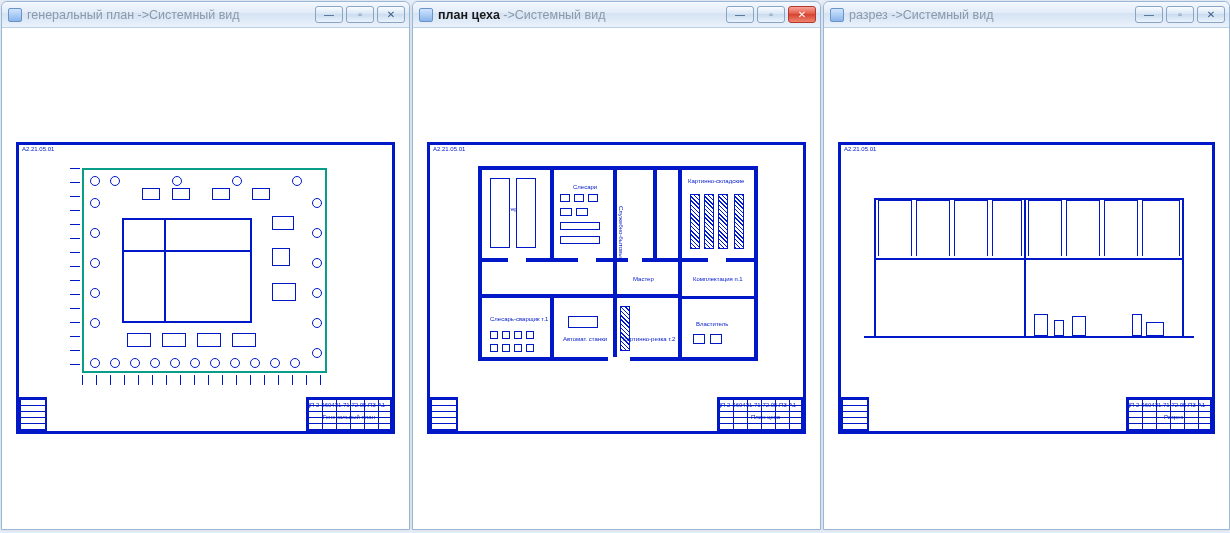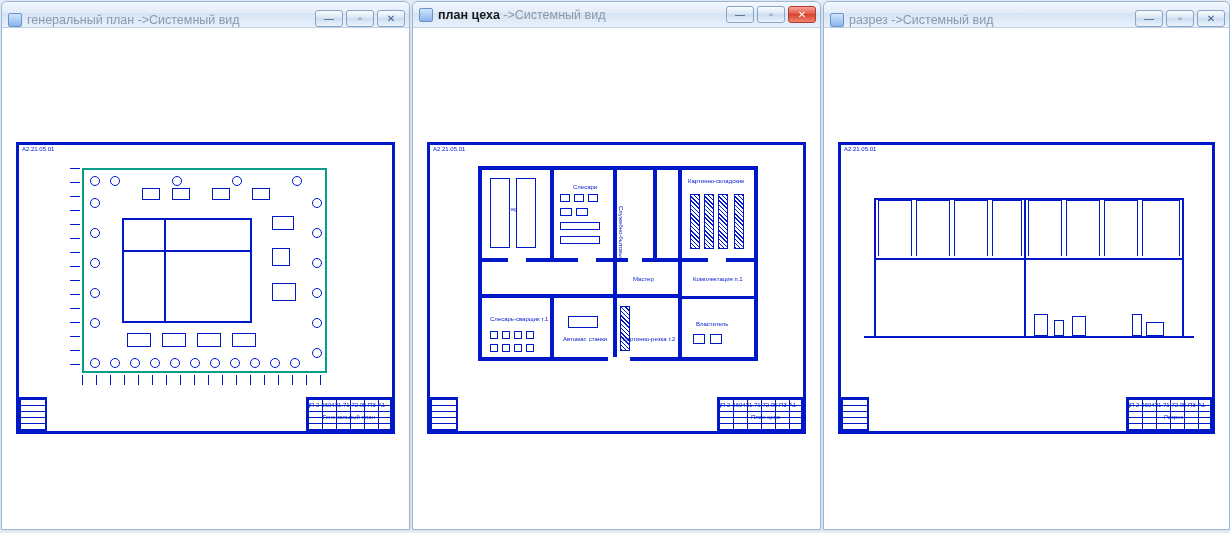--- a/index.html
+++ b/index.html
@@ -28,21 +28,21 @@
   }
   .titlebar {
     height: 26px;
     display: flex;
     align-items: center;
     padding: 0 4px 0 6px;
     background: linear-gradient(#f4f8ff, #e1ebf7 45%, #d5e3f3 46%, #eaf2fc);
     border-bottom: 1px solid #bcd0e6;
     border-radius: 6px 6px 0 0;
   }
-  .titlebar.inactive { color: #8a99ab; align-items: flex-end; }
+  .titlebar.inactive { color: #8a99ab; }
   .titlebar.active   { color: #1a1a1a; }
   .win-icon {
     width: 14px; height: 14px;
     background: linear-gradient(#cfe4ff,#8ab5eb);
     border: 1px solid #6b94c6;
     border-radius: 2px;
     margin-right: 5px;
     flex: 0 0 auto;
   }
   .title-text {

